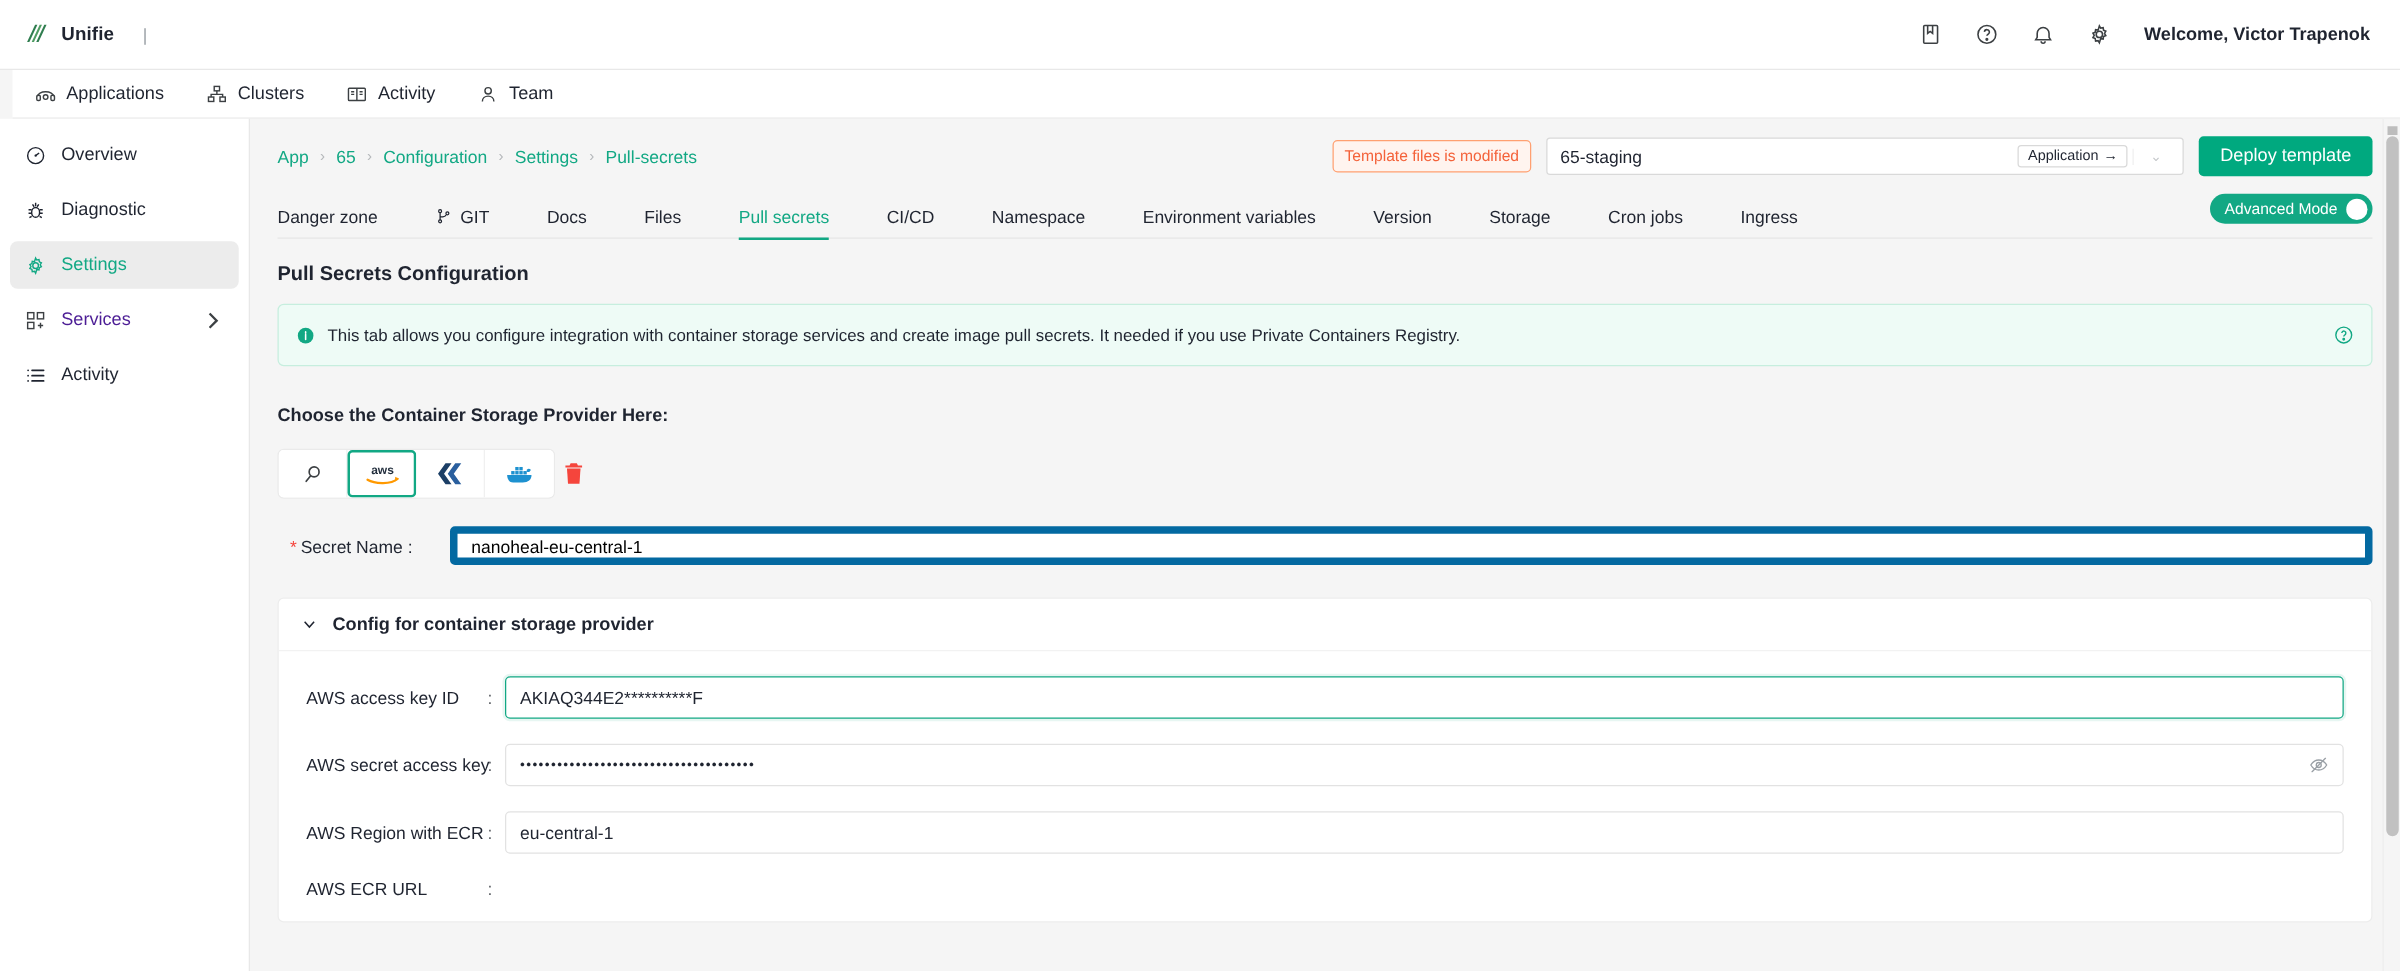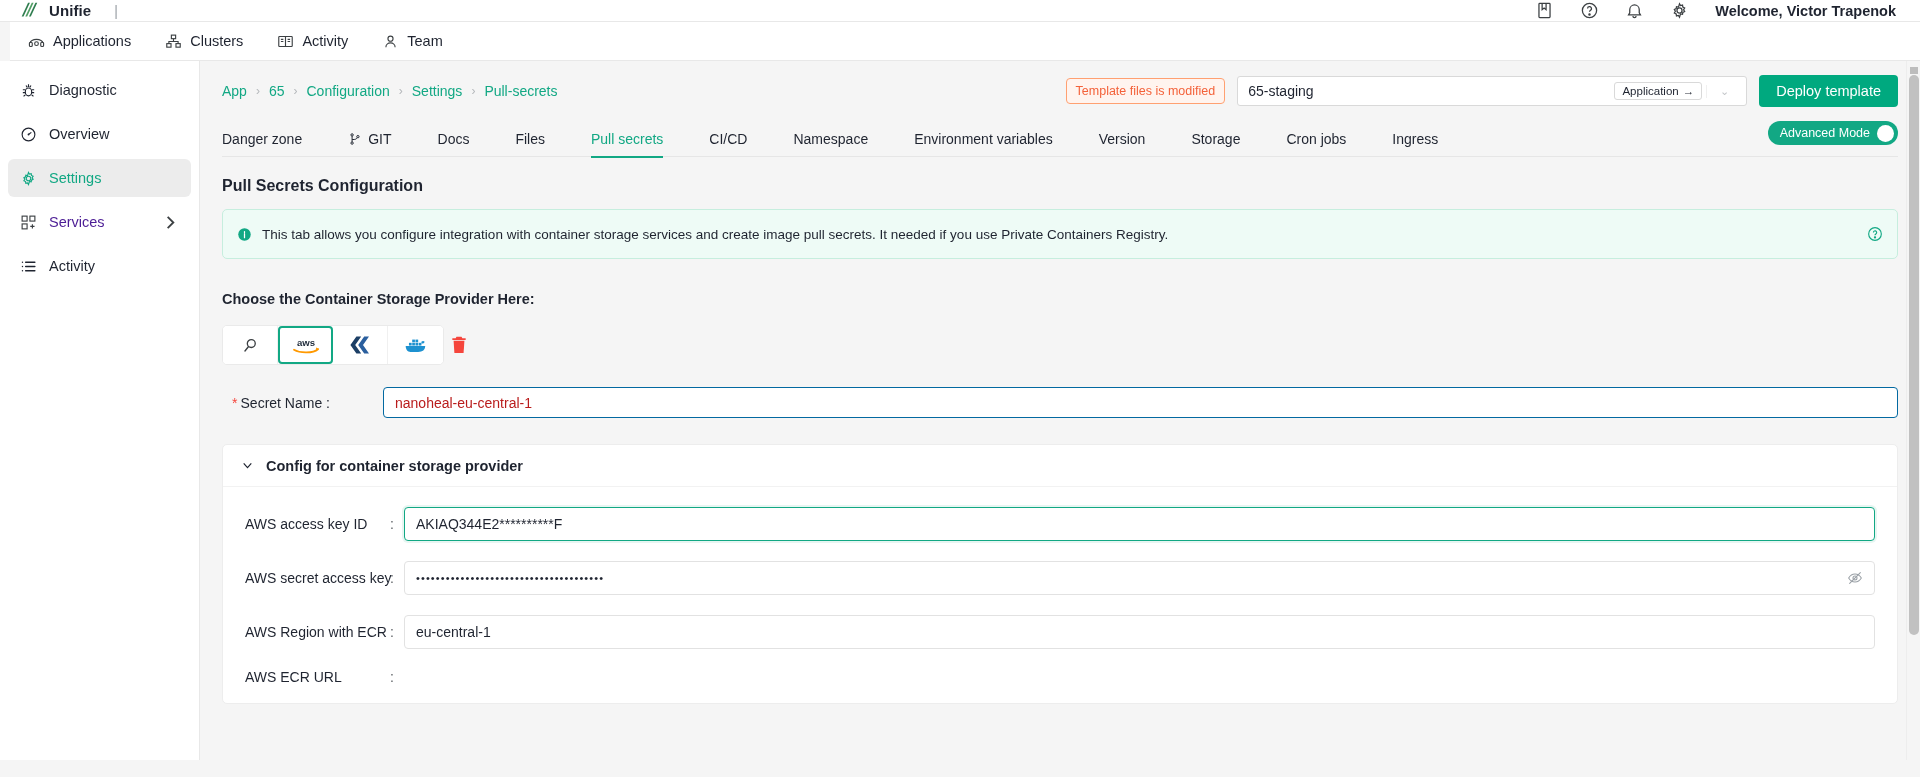--- a/index.html
+++ b/index.html
@@ -5,21 +5,21 @@
   * { box-sizing: border-box; margin: 0; padding: 0; }
   html, body {
     width: 1920px; height: 777px;
     font-family: "Liberation Sans", sans-serif;
     background: #f5f5f5;
     color: #202124;
     overflow: hidden;
   }
   
   .topbar {
-    height: 22px; background: #ffffff;
+    height: 56px; background: #ffffff;
     display: flex; align-items: center;
     border-bottom: 1px solid #e8e8e8;
     padding: 0 18px;
   }
   .brand { display: flex; align-items: center; gap: 9px; }
   .brand-logo { width: 22px; height: 22px; display: block; }
   .brand-name { font-size: 15px; font-weight: bold; color: #1f2430; letter-spacing: .1px; }
   .brand-sep { color: #9aa0a6; font-size: 14px; margin-left: 14px; }
   .topbar-right { margin-left: auto; display: flex; align-items: center; gap: 26px; padding-right: 6px; }
   .ticon { width: 19px; height: 19px; display: block; color: #3c4043; cursor: pointer; }
@@ -133,30 +133,30 @@
   .providers { margin: 18px 22px 0 22px; display: flex; align-items: center; gap: 5px; }
   .prov-group { display: flex; background: #fff; border-radius: 5px; border: 1px solid #eaeaea; overflow: hidden; }
   .prov {
     width: 55px; height: 38px; display: flex; align-items: center; justify-content: center;
     border-right: 1px solid #f0f0f0; cursor: pointer; background: #fff;
   }
   .prov:last-child { border-right: none; }
   .prov.selected { border: 2px solid #12a884; border-radius: 4px; }
   .trash-btn { cursor: pointer; color: #f5453c; width: 20px; height: 22px; }
 
-  .field-row { display: flex; align-items: center; margin: 22px 22px 0 22px; }
+  .field-row { display: flex; align-items: center; margin: 22px 22px 0 22px; gap: 20px; }
   .field-label {
     width: 118px; font-size: 14px; color: #1f2430; text-align: right;
     padding-right: 10px; white-space: nowrap;
   }
   .req-star { color: #f5453c; margin-right: 3px; }
   .field-input {
-    flex: 1; height: 31px; border: 1px solid #0369a1; border-radius: 4px; background: #fff;
-    font-size: 14px; color: #b91c1c; padding: 0 11px; font-family: inherit;
-    display: flex; align-items: center; margin-left: 43px;
+    flex: 1; height: 31px; border: 6px solid #0369a1; border-radius: 4px; background: #fff;
+    font-size: 14px; color: #000000; padding: 0 11px; font-family: inherit;
+    display: flex; align-items: center;
   }
 
   .card {
     margin: 26px 22px 0 22px; background: #fff; border: 1px solid #ededed; border-radius: 5px;
     padding: 0 0 18px 0;
   }
   .card-head {
     height: 42px; display: flex; align-items: center; gap: 12px; padding: 0 18px;
     border-bottom: 1px solid #f2f2f2; font-size: 14.5px; font-weight: bold; color: #1f2430;
     cursor: pointer;
@@ -255,32 +255,32 @@
     </svg>
     <span>Team</span>
   </div>
 </div>
 
 <div class="shell">
 
   <div class="sidebar">
     <div class="side-item">
       <svg viewBox="0 0 24 24" fill="none" stroke="currentColor" stroke-width="1.6">
-        <ellipse cx="12" cy="14" rx="4.5" ry="5.5"></ellipse>
-          <path d="M12 3v4M8.5 5l1.8 2.6M15.5 5l-1.8 2.6M7.5 11H4M7.5 15H4M7.5 18.5L5 20M16.5 11H20M16.5 15H20M16.5 18.5L19 20"></path>
-      </svg>
-      <span>Diagnostic</span>
-    </div>
-    <div class="side-item">
-      <svg viewBox="0 0 24 24" fill="none" stroke="currentColor" stroke-width="1.6">
         <circle cx="12" cy="12" r="9"></circle>
           <path d="M12 12l4-3"></path>
           <circle cx="12" cy="12" r="1.3" fill="currentColor" stroke="none"></circle>
       </svg>
       <span>Overview</span>
+    </div>
+    <div class="side-item">
+      <svg viewBox="0 0 24 24" fill="none" stroke="currentColor" stroke-width="1.6">
+        <ellipse cx="12" cy="14" rx="4.5" ry="5.5"></ellipse>
+          <path d="M12 3v4M8.5 5l1.8 2.6M15.5 5l-1.8 2.6M7.5 11H4M7.5 15H4M7.5 18.5L5 20M16.5 11H20M16.5 15H20M16.5 18.5L19 20"></path>
+      </svg>
+      <span>Diagnostic</span>
     </div>
     <div class="side-item active">
       <svg viewBox="0 0 24 24" fill="none" stroke="currentColor" stroke-width="1.6">
         <circle cx="12" cy="12" r="3.2"></circle>
         <path d="M12 3.5l1.3 2.2 2.5-.5.4 2.5 2.3 1.1-1.3 2.2 1.3 2.2-2.3 1.1-.4 2.5-2.5-.5L12 20.5l-1.3-2.2-2.5.5-.4-2.5-2.3-1.1L6.8 13 5.5 10.8l2.3-1.1.4-2.5 2.5.5z"></path>
       </svg>
       <span>Settings</span>
     </div>
     <div class="side-item teal">
       <svg viewBox="0 0 24 24" fill="none" stroke="currentColor" stroke-width="1.6">

